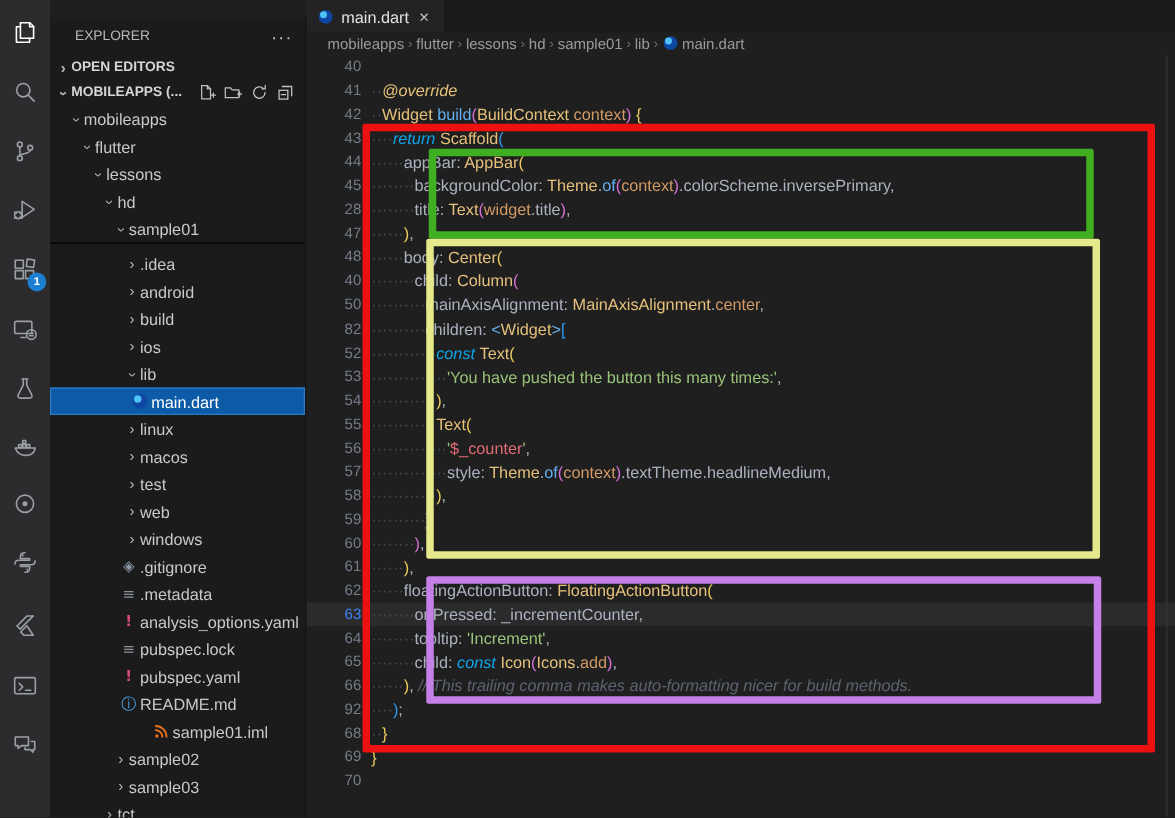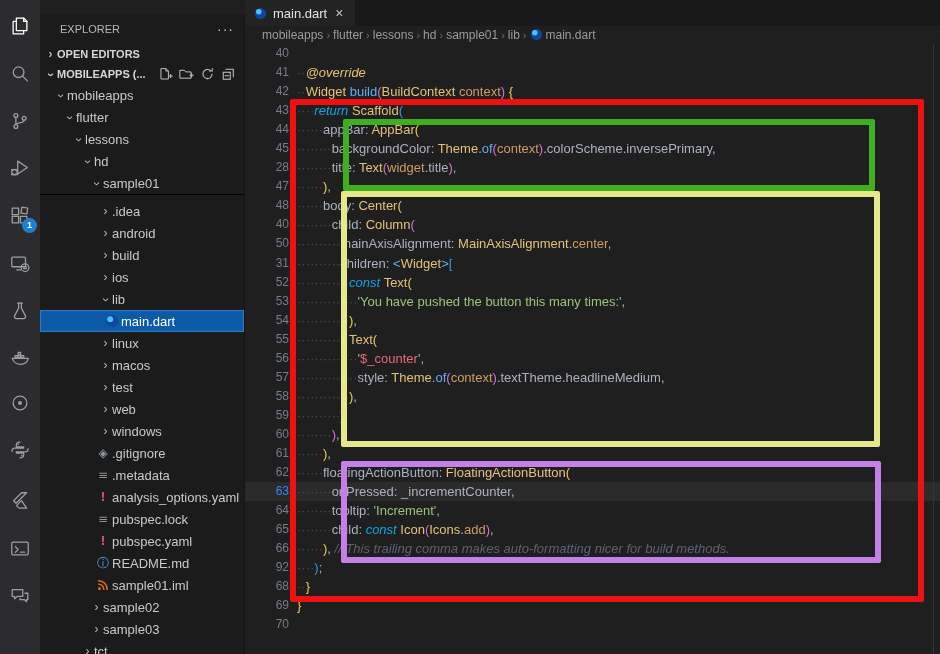--- a/index.html
+++ b/index.html
@@ -291,21 +291,21 @@
           <span class="lblt">pubspec.lock</span>
         </div>
         <div class="tree-row" style="padding-left: 54px;">
           <span class="fi" style="color: rgb(216, 74, 116); font-weight: bold;">!</span>
           <span class="lblt">pubspec.yaml</span>
         </div>
         <div class="tree-row" style="padding-left: 54px;">
           <span class="fi" style="color: rgb(74, 163, 232);">ⓘ</span>
           <span class="lblt">README.md</span>
         </div>
-        <div class="tree-row" style="padding-left: 54px; align-items: center;">
+        <div class="tree-row" style="padding-left: 80px; align-items: center;">
           <span class="fi"><svg viewBox="0 0 16 16">
               <circle cx="4" cy="12.3" r="1.6" fill="#e8721c"></circle>
               <path d="M3 7a6 6 0 0 1 6 6M3 3.2A9.8 9.8 0 0 1 12.8 13" stroke="#e8721c" stroke-width="1.7" fill="none" stroke-linecap="round"></path>
             </svg></span>
           <span class="lblt">sample01.iml</span>
         </div>
         <div class="tree-row" style="padding-left: 50px;">
           <span class="ch">›</span>
           <span class="lblt">sample02</span>
         </div>
@@ -357,21 +357,21 @@
           <div class="gn">41</div>
           <div class="gn">42</div>
           <div class="gn">43</div>
           <div class="gn">44</div>
           <div class="gn">45</div>
           <div class="gn">28</div>
           <div class="gn">47</div>
           <div class="gn">48</div>
           <div class="gn">40</div>
           <div class="gn">50</div>
-          <div class="gn">31</div>
+          <div class="gn">82</div>
           <div class="gn">52</div>
           <div class="gn">53</div>
           <div class="gn">54</div>
           <div class="gn">55</div>
           <div class="gn">56</div>
           <div class="gn">57</div>
           <div class="gn">58</div>
           <div class="gn">59</div>
           <div class="gn">60</div>
           <div class="gn">61</div>

